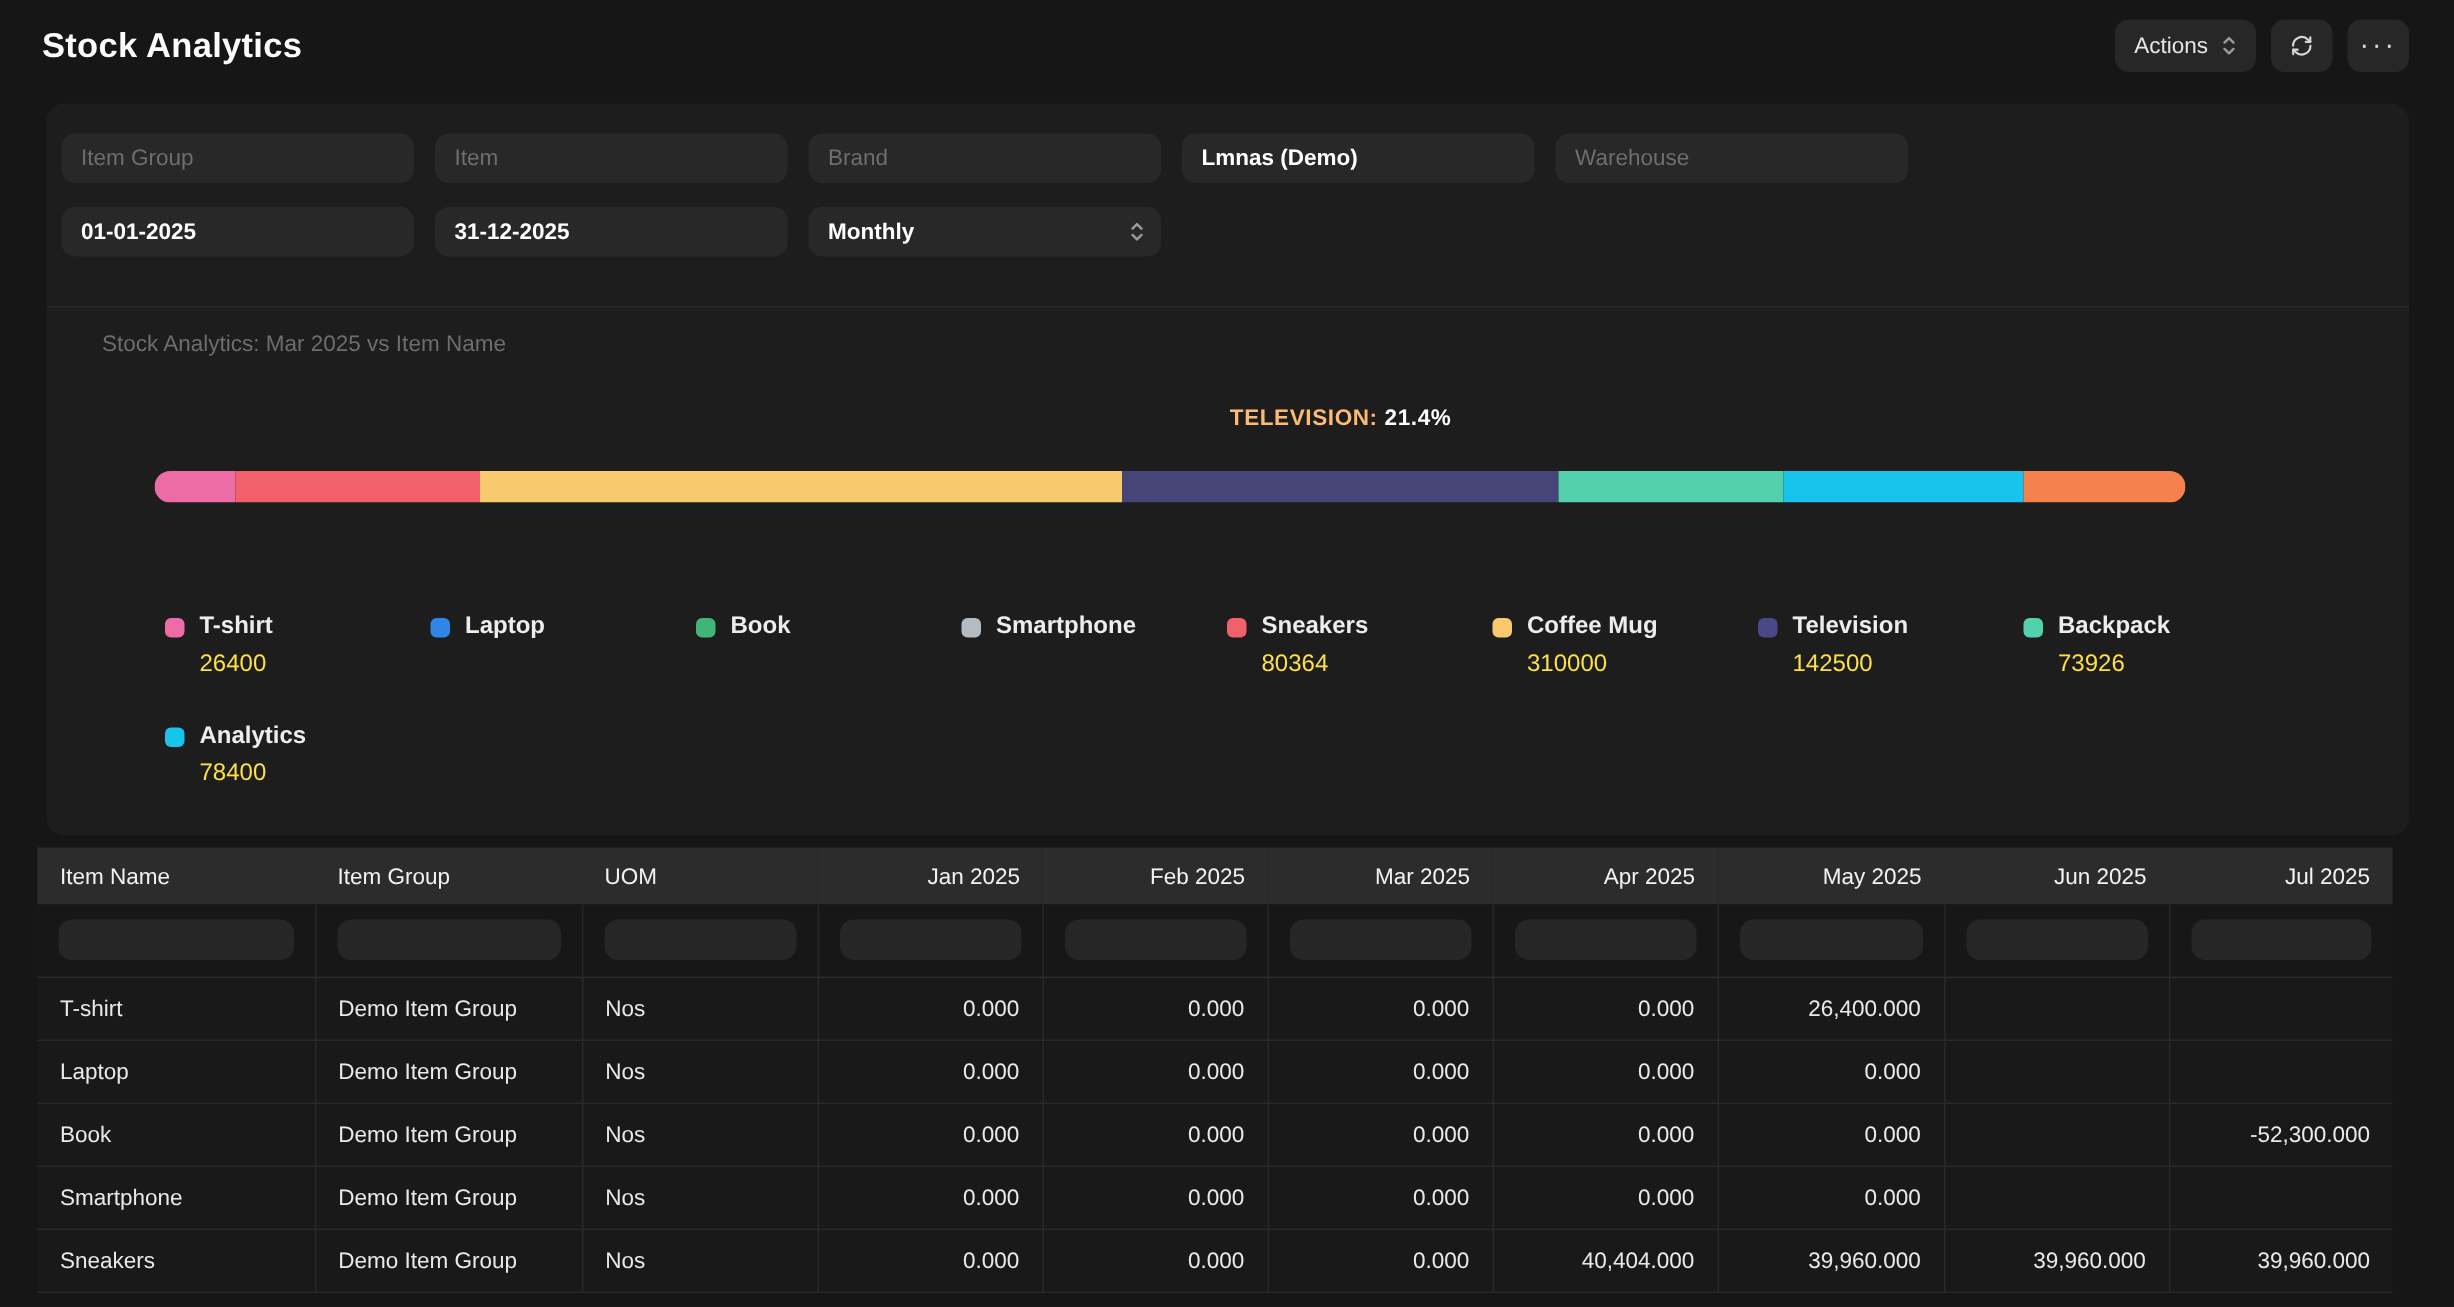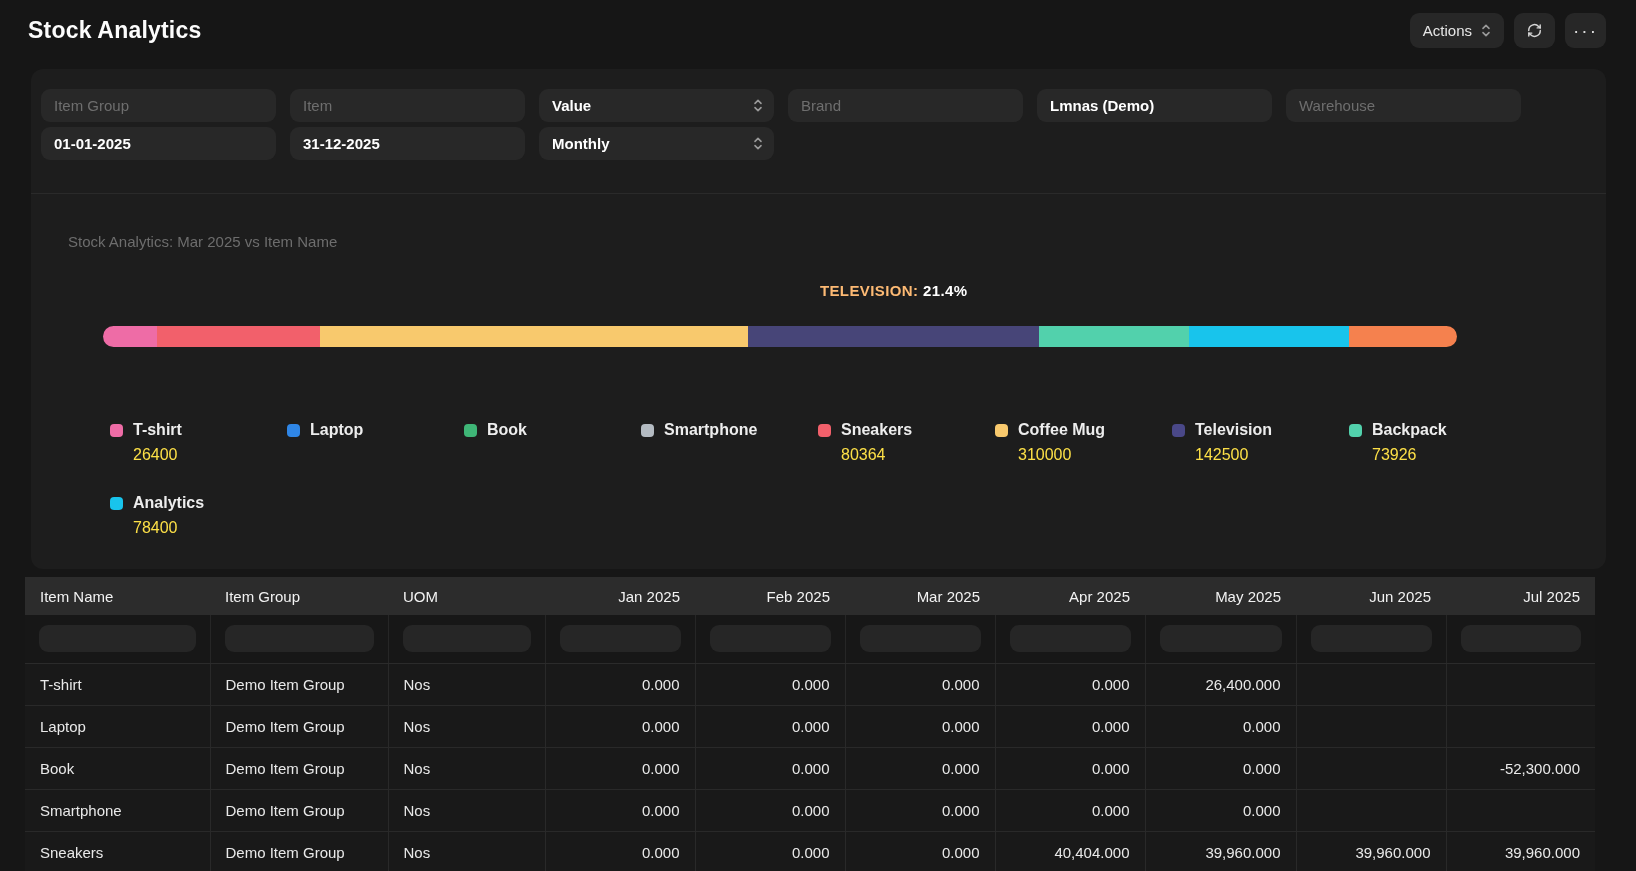--- a/index.html
+++ b/index.html
@@ -19,35 +19,35 @@
     display:flex; align-items:center; gap:9px; color:#e6e6e6;
     font-size:15px; padding:0 13px; cursor:pointer; font-family:inherit;
   }
   .icon-btn { width:41px; justify-content:center; padding:0; }
   .more-dots { font-size:19px; letter-spacing:2px; color:#dcdcdc; line-height:0; }
 
   
   .card { margin:12px 30px 0 31px; background:#1d1d1d; border-radius:12px; }
   .frow { display:flex; gap:14px; padding:0 10px; }
   .frow-1 { padding-top:20px; }
-  .frow-2 { margin-top:5px;align-items:flex-end; }
+  .frow-2 { margin-top:16px;align-items:flex-end; }
   .finput {
     width:235px; height:33px; background:#282828; border:none; border-radius:9px;
     padding:0 13px; font-size:15px; font-family:inherit;
     color:#ffffff; font-weight:600; outline:none;
   }
   .finput::placeholder { color:#6e6e6e; font-weight:400; }
   .fselect {
     width:235px; height:33px; background:#282828; border-radius:9px;
     padding:0 11px 0 13px; font-size:15px; color:#ffffff; font-weight:600;
     display:flex; align-items:center; justify-content:space-between; cursor:pointer;
   }
   .divider { border-top:1px solid #2a2a2a; margin-top:33px; }
 
-  .chart-title { color:#6d6d6d; font-size:15px; margin:39px 0 0 37px; line-height:18px; }
+  .chart-title { color:#6d6d6d; font-size:15px; margin:16px 0 0 37px; line-height:18px; }
   .bar-zone { position:relative; margin:75px 0 0 72px; width:1354px; }
   .chart-tooltip {
     position:absolute; top:-44px; left:58.4%; transform:translateX(-50%);
     white-space:nowrap; font-size:15px; letter-spacing:.4px;
   }
   .chart-tooltip .t-label { color:#fdba74; font-weight:600; }
   .chart-tooltip .t-value { color:#ffffff; font-weight:800; }
   .pct-bar { display:flex; height:21px; border-radius:11px; overflow:hidden; }
   .seg { height:100%; }
   .bs0{background:#ee6ca6;} .bs1{background:#f2606b;} .bs2{background:#f8c96d;}
@@ -118,29 +118,20 @@
       <span class="more-dots">···</span>
     </button>
   </div>
 </div>
 
 <div class="card">
 
   <div class="frow frow-1">
     <input class="finput" placeholder="Item Group" style="">
     <input class="finput" placeholder="Item" style="">
-    <div class="fselect">
-      <span>Value</span>
-      <span>
-        <svg width="10" height="15" viewBox="0 0 10 15" fill="none" stroke="#9a9a9a" stroke-width="1.6" stroke-linecap="round" stroke-linejoin="round">
-          <path d="M2 5.4 5 2.4 8 5.4"></path>
-            <path d="M2 9.6 5 12.6 8 9.6"></path>
-        </svg>
-      </span>
-    </div>
     <input class="finput" placeholder="Brand" style="">
     <input class="finput" value="Lmnas (Demo)" style="">
     <input class="finput" placeholder="Warehouse" style="">
   </div>
 
   <div class="frow frow-2">
     <input class="finput" value="01-01-2025" style="">
     <input class="finput" value="31-12-2025" style="">
     <div class="fselect">
       <span>Monthly</span>

